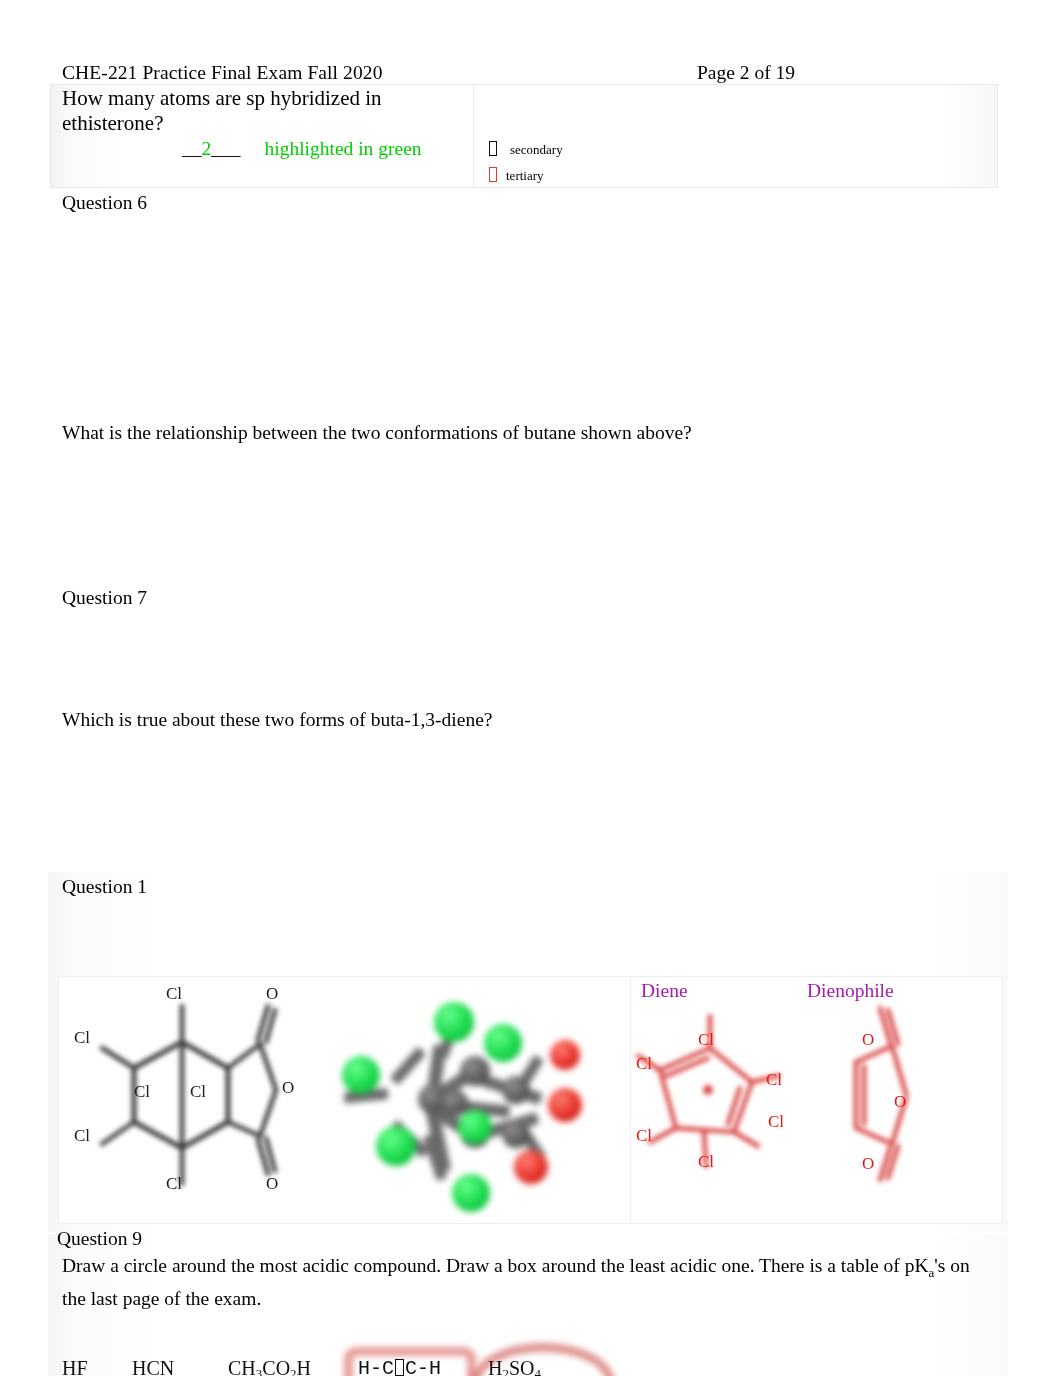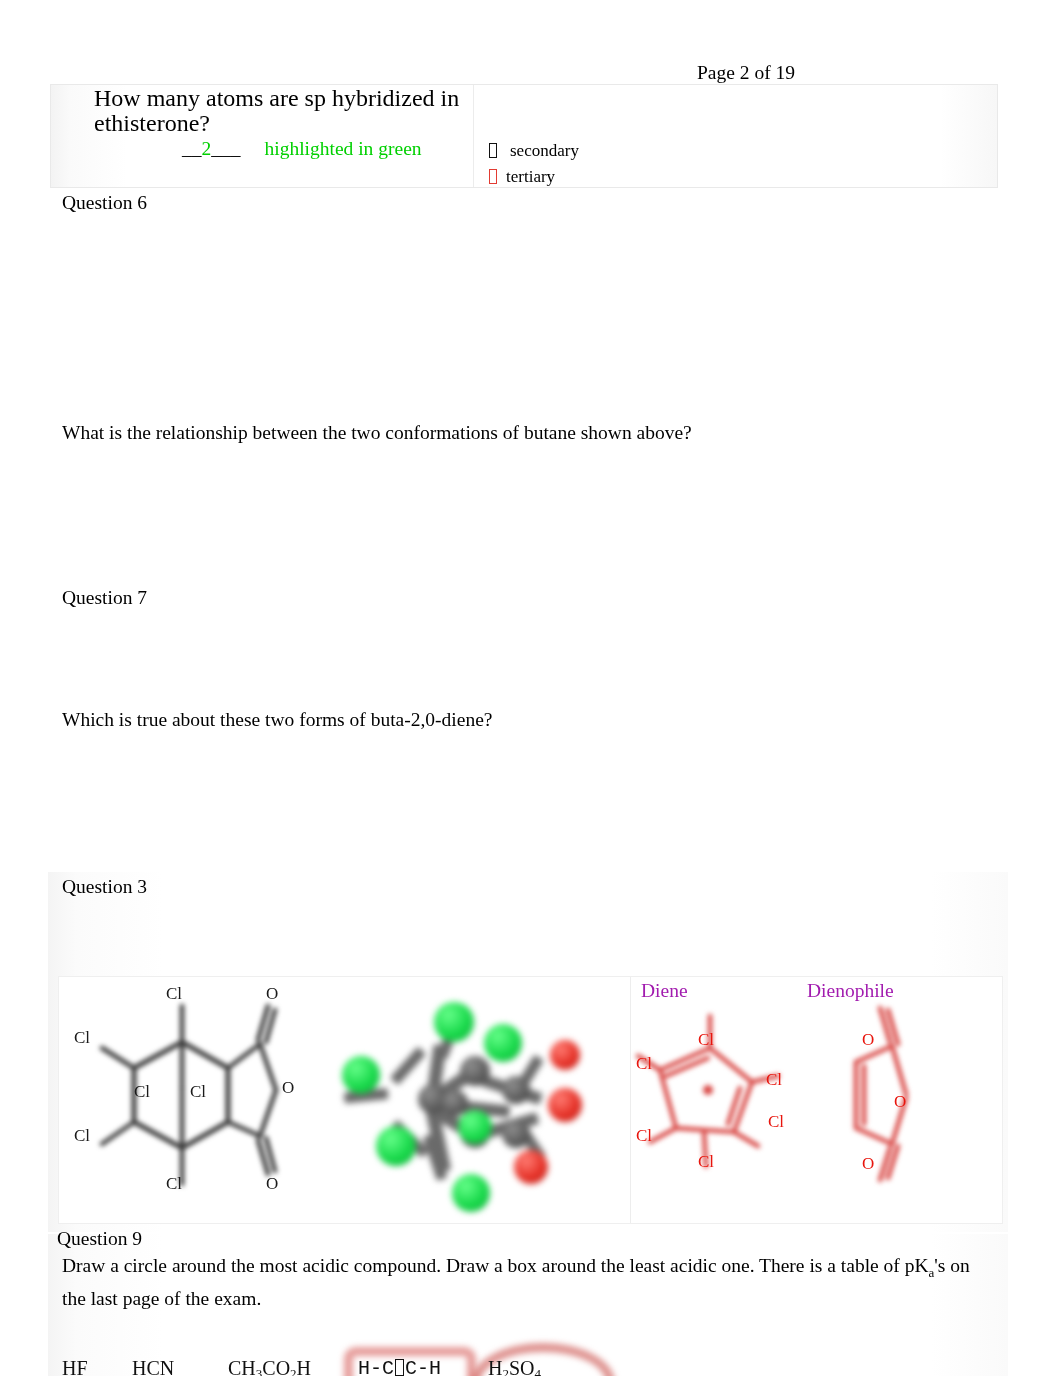--- a/index.html
+++ b/index.html
@@ -62,23 +62,22 @@
     position: absolute;
     left: 473px; top: 85px;
     width: 1px;
     height: 102px;
     background: #ececec;
   }
   #q5-prompt {
     position: absolute;
     left: 62px; top: 86px;
     width: 400px;
-    font-size: 24px;
+    font-size: 21px;
     line-height: 25px;
-    margin-left: 32px;
   }
   #q5-answer {
     position: absolute;
     left: 182px; top: 138px;
     font-size: 19.5px;
     white-space: nowrap;
   }
   #q5-answer .blank-lead,
   #q5-answer .blank-trail {
     color: #000000;
@@ -88,21 +87,21 @@
     color: #00d000;
     font-weight: 400;
   }
   #q5-answer .note-green {
     color: #00d000;
     margin-left: 24px;
   }
 
   .choice-row {
     position: absolute;
-    font-size: 17px;
+    font-size: 13px;
     white-space: nowrap;
   }
   #choice-secondary { left: 489px; top: 141px; }
   #choice-tertiary  { left: 489px; top: 167px; }
 
   
   .tofu {
     display: inline-block;
     width: 8px;
     height: 15px;
@@ -275,20 +274,21 @@
     border: 9px solid rgba(205,88,84,.66);
     border-radius: 50%;
     filter: blur(3.2px);
   }
 </style>
 </head>
 <body>
 
 <div id="page">
 
+  <div id="hdr-left">CHE-221 Practice Final Exam Fall 2020</div>
   <div id="hdr-right">Page 2 of 19</div>
 
   <div id="q5-table"></div>
   <div id="q5-divider"></div>
 
   <div id="q5-prompt">How many atoms are sp hybridized in ethisterone?</div>
 
   <div id="q5-answer">
     <span class="blank-lead">__</span><span class="ans-val">2</span><span class="blank-trail">___</span><span class="note-green">highlighted in green</span>
   </div>
@@ -299,25 +299,25 @@
   <div class="choice-row" id="choice-tertiary">
     <span class="tofu tofu-red"></span><span class="choice-label">tertiary</span>
   </div>
 
   <div class="q-heading" id="q6-heading">Question 6</div>
   <div class="img-gap" id="q6-gap"></div>
   <div class="q-body" id="q6-text">What is the relationship between the two conformations of butane shown above?</div>
 
   <div class="q-heading" id="q7-heading">Question 7</div>
   <div class="img-gap" id="q7-gap"></div>
-  <div class="q-body" id="q7-text">Which is true about these two forms of buta-2,0-diene?</div>
+  <div class="q-body" id="q7-text">Which is true about these two forms of buta-1,3-diene?</div>
   <div class="img-gap" id="q7-gap2"></div>
 
   <div class="panel-tint" id="q8-tint"></div>
-  <div class="q-heading" id="q8-heading">Question 3</div>
+  <div class="q-heading" id="q8-heading">Question 1</div>
 
   <div id="q8-figure"></div>
   <div id="q8-fig-divider"></div>
 
   <div id="struct-given">
     <svg class="blur-hard" width="260" height="244" viewBox="0 0 260 244">
       <g stroke="#3a3a3a" stroke-width="4.5" fill="none" stroke-linecap="round">
 
         <polygon points="72,90 120,64 166,90 166,144 120,170 72,144" stroke-width="5"></polygon>
         <line x1="120" y1="64" x2="120" y2="110"></line>

